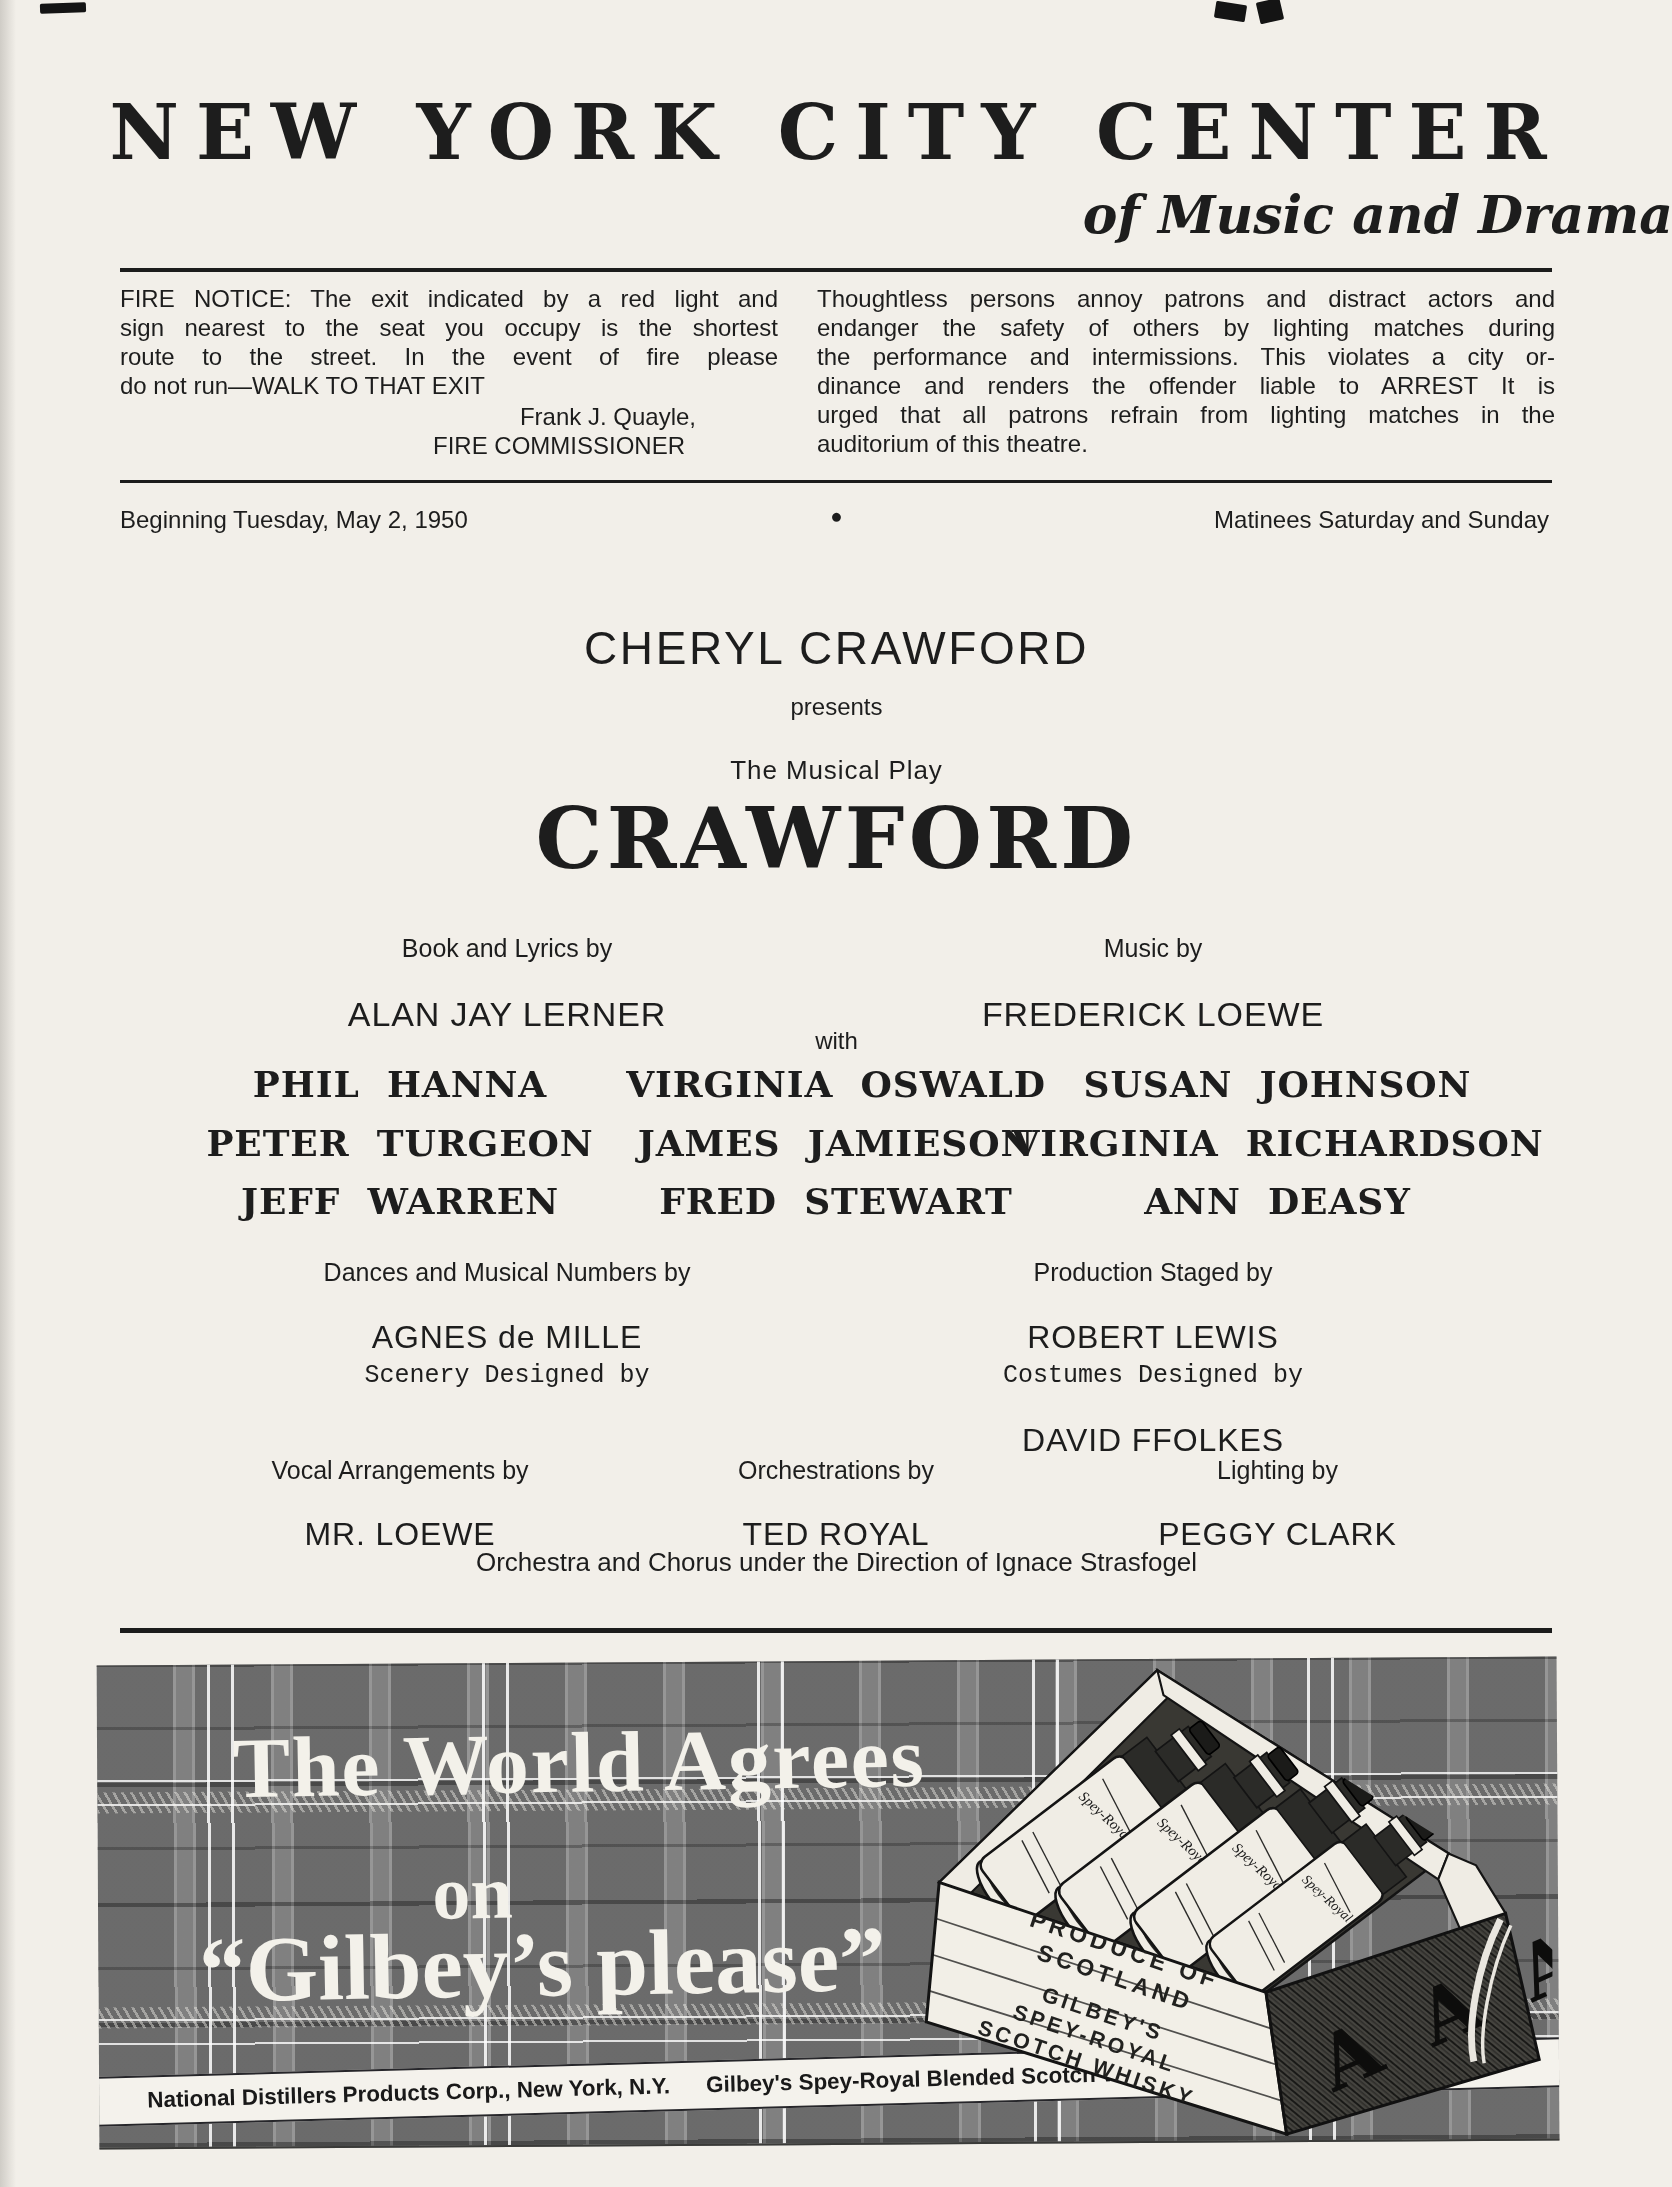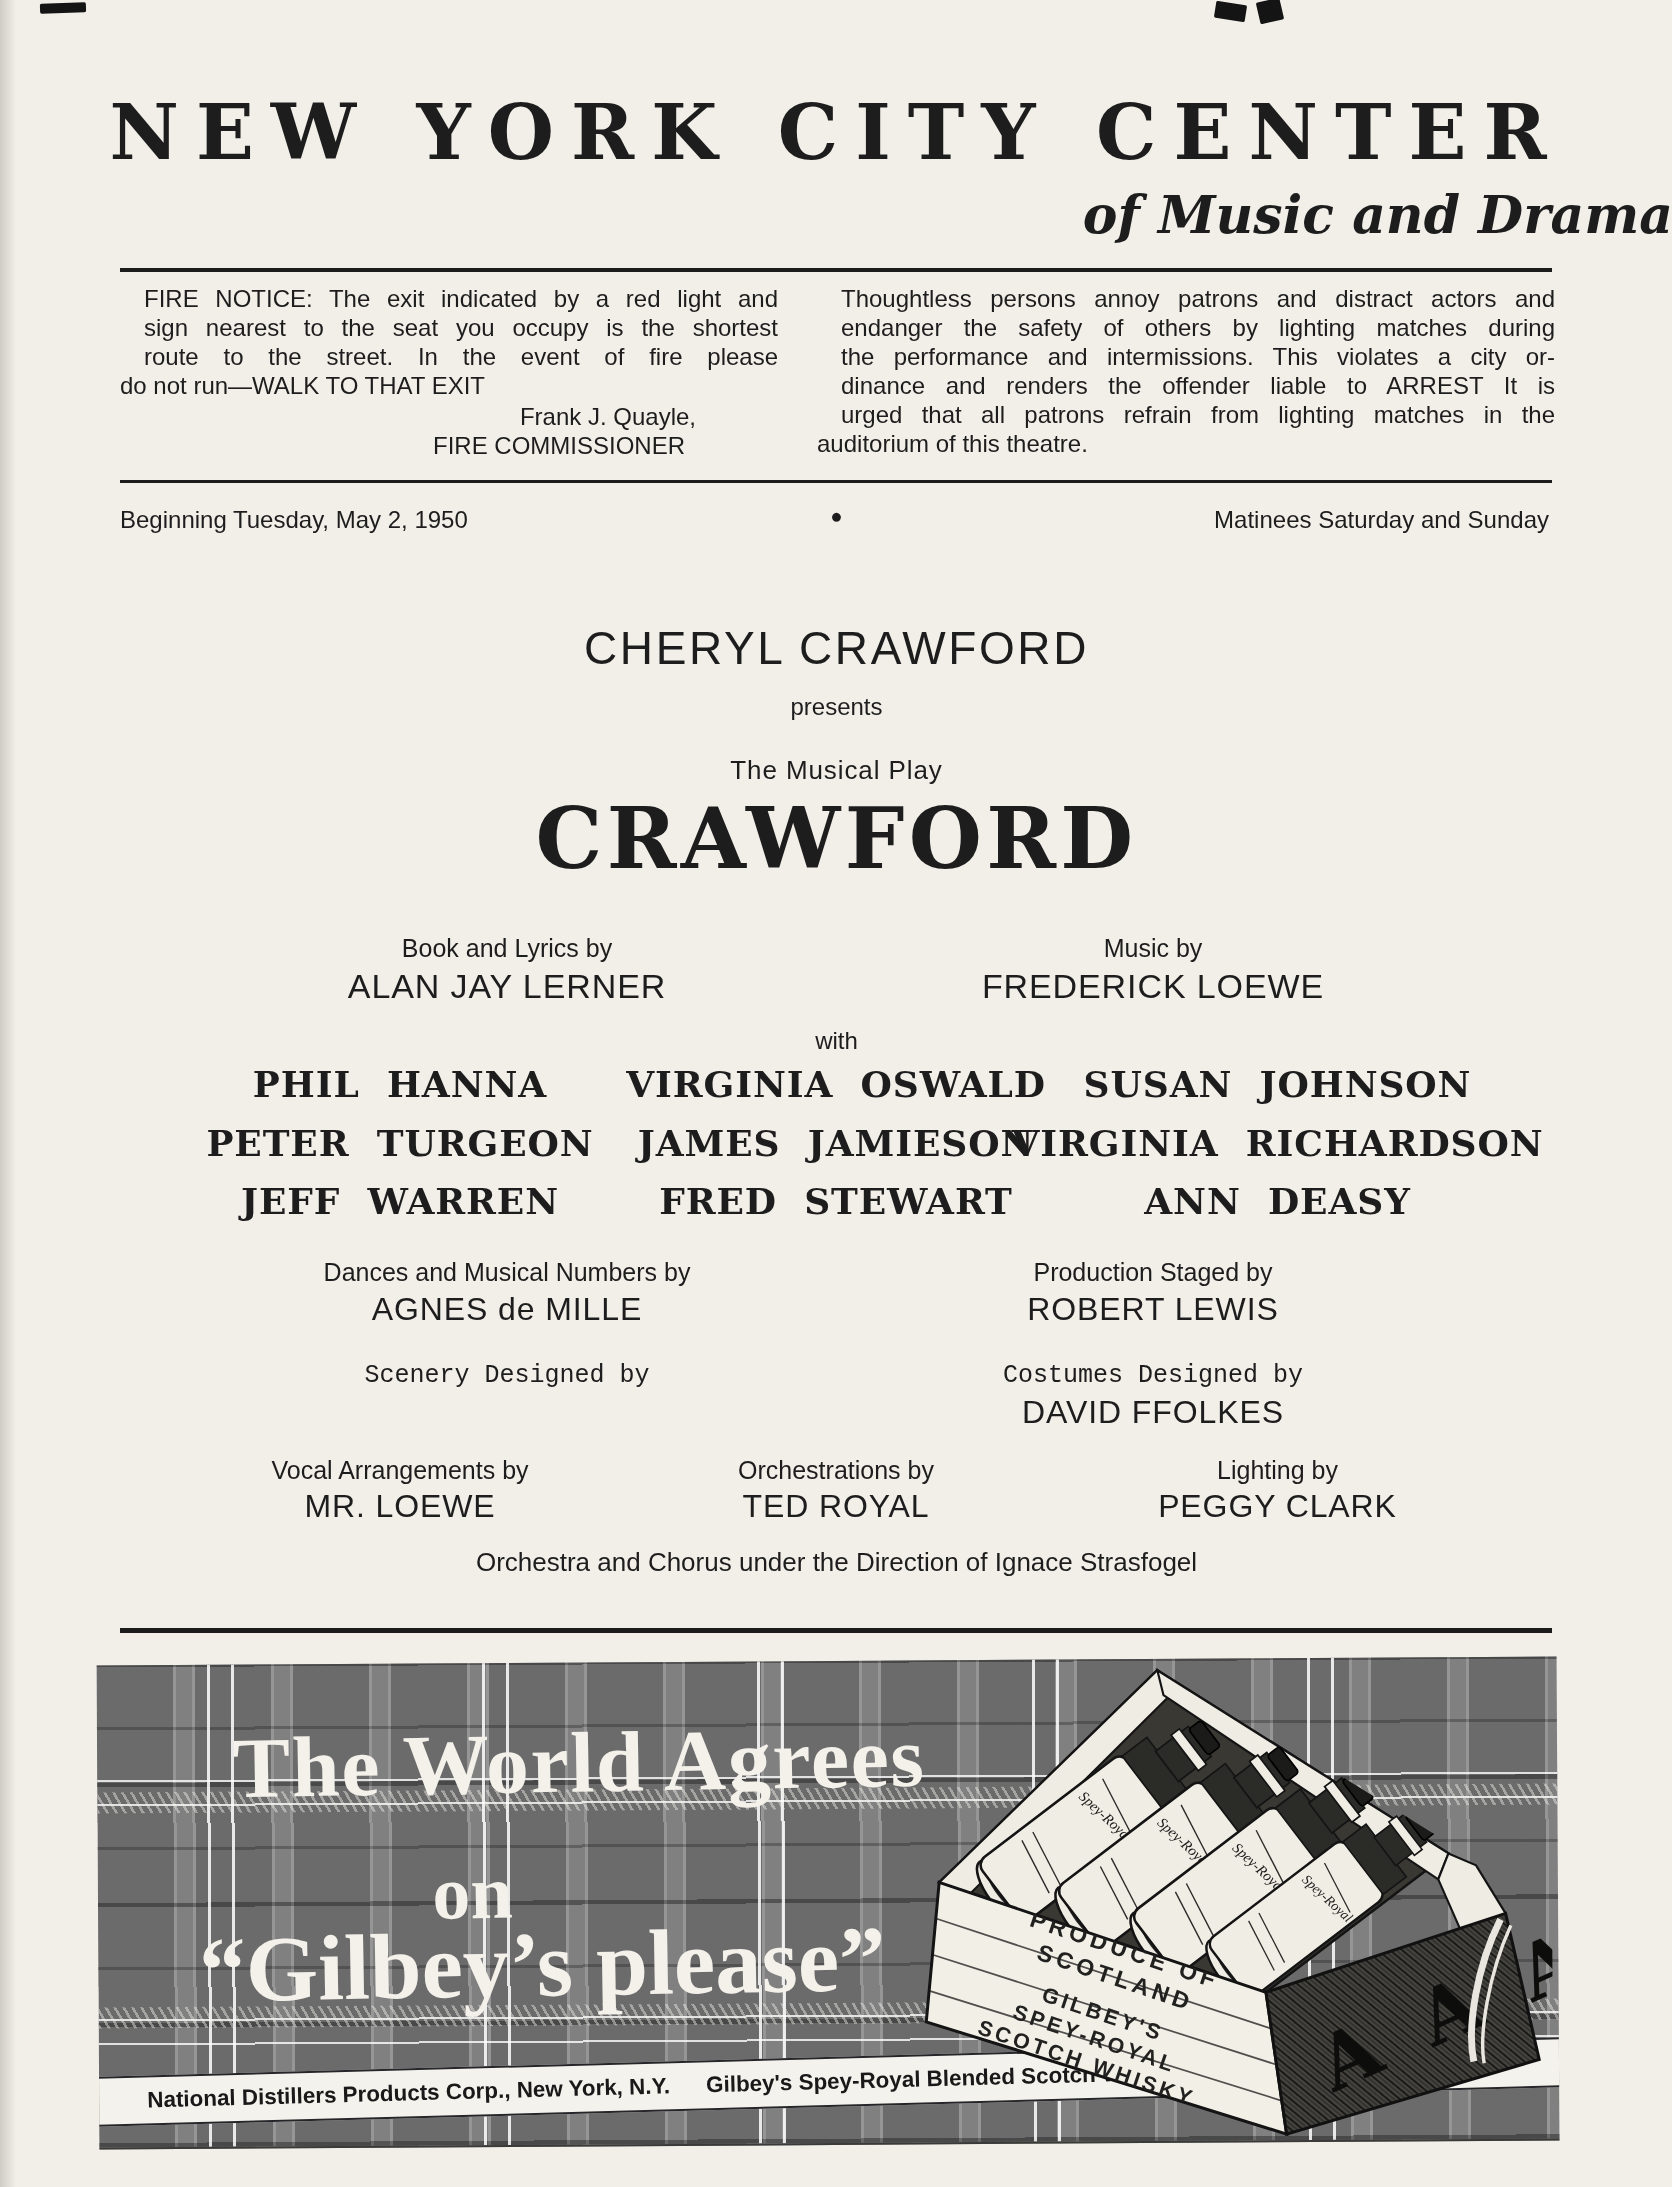--- a/index.html
+++ b/index.html
@@ -19,41 +19,41 @@
       white-space:nowrap;}
   .masthead-subtitle{left:16px;right:0;top:184px;text-align:right;
       font-family:"DejaVu Serif",serif;font-style:italic;font-weight:bold;font-size:52px;}
   .rule{left:120px;width:1432px;background:#1c1c1c;}
   .rule1{top:268px;height:4.3px;}
   .rule2{top:480px;height:3.4px;}
   .rule3{top:1628px;height:5.2px;}
   
   .fire-left{left:120px;top:284px;width:658px;font-size:24px;line-height:29px;}
   .fire-right{left:817px;top:284px;width:738px;font-size:24px;line-height:29px;}
-  .jl{text-align:justify;text-align-last:justify;margin-left:24px;}
+  .jl{text-align:justify;text-align-last:justify;}
   .sig-name{text-align:right;padding-right:82px;margin-top:1.7px;}
   .sig-title{text-align:right;padding-right:93px;}
   
   .sched-left{left:120px;top:506px;font-size:24px;}
   .sched-bullet{left:0;right:0;top:504px;text-align:center;font-size:20.6px;}
   .sched-right{right:124px;top:506px;font-size:24px;}
   
   .ctr{left:0;right:0;text-align:center;}
   .producer{top:621px;font-size:46px;letter-spacing:2.6px;}
   .presents{top:693px;font-size:24px;}
   .playtype{top:755px;font-size:26px;letter-spacing:0.9px;}
   .showtitle{top:797px;font-family:"DejaVu Serif",serif;font-weight:bold;font-size:84px;
       letter-spacing:4.3px;line-height:1;}
   .colL{left:206px;width:602px;text-align:center;}
   .colR{left:852px;width:602px;text-align:center;}
   .c3a{left:142px;width:516px;text-align:center;}
   .c3b{left:578px;width:516px;text-align:center;}
   .c3c{left:1002px;width:551px;text-align:center;}
   .lbl{font-size:25px;}
-  .nm{font-size:32px;letter-spacing:0.9px;}
+  .nm{font-size:32px;letter-spacing:0.9px;margin-top:28px;}
   .bm-label{top:934px;}
   .bm-name{top:967px;font-size:34px;}
   .with-word{top:1027px;font-size:24px;}
   .cast-name{font-family:"DejaVu Serif",serif;font-weight:bold;font-size:36px;
       letter-spacing:0.9px;word-spacing:13.8px;white-space:nowrap;}
   .cast-r1{top:1063px;}.cast-r2{top:1122px;}.cast-r3{top:1180px;}
   .crA-l{top:1258px;}.crA-n{top:1291px;}
   .crB-l{top:1361px;font-family:Liberation Mono, monospace;}.crB-n{top:1394px;}
   .crC-l{top:1456px;}.crC-n{top:1488px;}
   .conductor{top:1547px;font-size:26px;}

